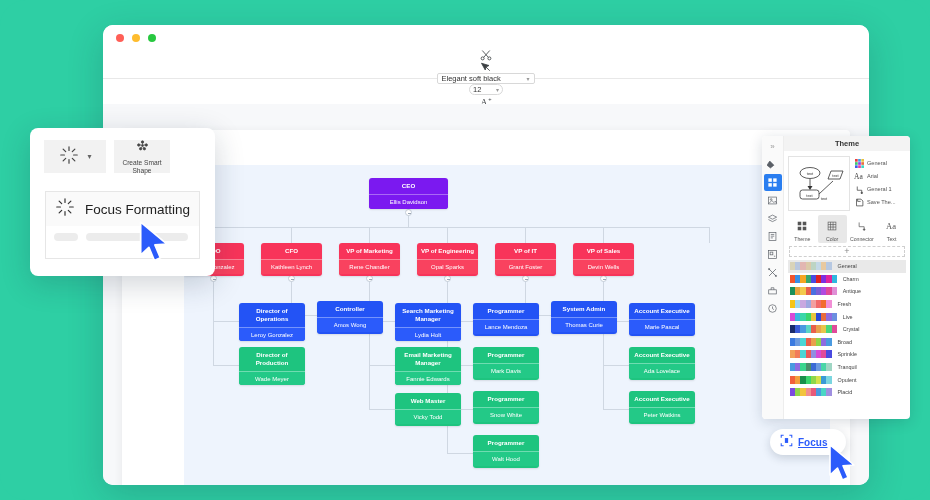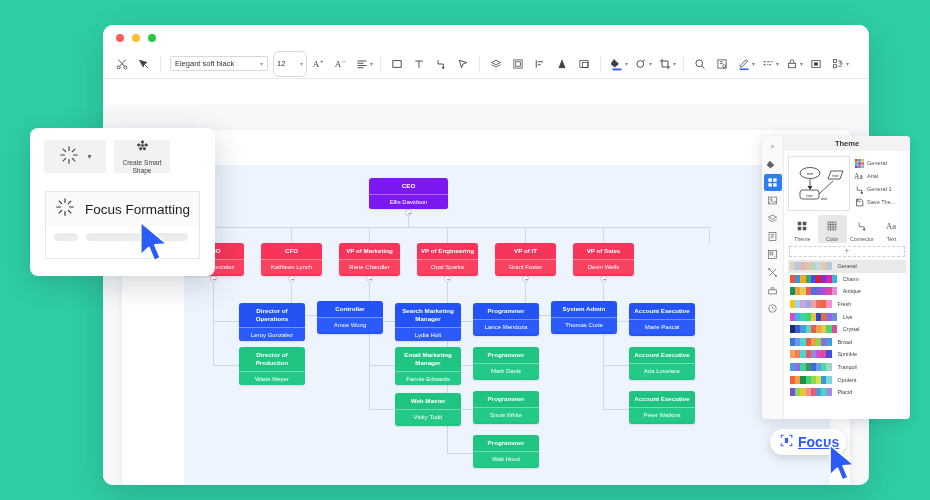--- a/index.html
+++ b/index.html
@@ -32,21 +32,21 @@
             gap:0; border-bottom:1px solid #eeeeee; background:#fff; }
   .menu-item{ font-size:9.5px; color:#3c4043; padding:2px 14px 2px 0; white-space:nowrap; }
   .menu-item:nth-child(1){ width:36px;}
   .menu-item:nth-child(2){ width:44px;}
   .menu-item:nth-child(3){ width:48px;}
   .menu-item:nth-child(4){ width:66px;}
   .menu-item:nth-child(5){ width:42px;}
   .menu-item:nth-child(6){ width:50px;}
 
   #toolbar{ height:30px; display:flex; align-items:center; gap:0;
-            padding:0 8px; background:#fff; border-bottom:1px solid #e8e8e8; }
+            padding:0 8px; background:#fff; border-bottom:1px solid #e8e8e8;flex-direction:column; }
   .tb{ width:22px; height:22px; display:flex; align-items:center; justify-content:center;
        color:#3c4043; font-size:11px; }
   .tb svg{ display:block; }
   .tb-sep{ width:1px; height:14px; background:#e2e2e2; margin:0 5px; }
   .font-box{ width:98px; height:15px; border:1px solid #d8d8d8; border-radius:2px;
              display:flex; align-items:center; padding:0 4px; margin:0 5px 0 4px; background:#fff;}
   .font-box span.lbl{ font-size:7.5px; color:#333; flex:1; overflow:hidden; white-space:nowrap;}
   .size-box{ width:34px; height:26px; border:1px solid #d8d8d8; border-radius:6px;
              display:flex; align-items:center; padding:0 3px; background:#fff;}
   .size-box span.lbl{ font-size:7.5px; color:#333; flex:1; }
@@ -113,21 +113,21 @@
   .pal-row{ display:flex; align-items:center; height:12.6px; padding:0 2px; gap:2px; }
   .pal-row.sel{ background:#e9e9e9; }
   .pal-sw{ display:flex; gap:0px; }
   .pal-sw i{ width:5.2px; height:8px; display:block; }
   .pal-name{ font-size:5.4px; color:#444; margin-left:4px; white-space:nowrap; }
 
   
   #focus-chip{ position:absolute; left:770px; top:429px; width:76px; height:26px;
                background:#fff; border-radius:13px; box-shadow:0 3px 10px rgba(20,40,60,.18);
                display:flex; align-items:center; gap:5px; padding-left:10px; }
-  #focus-chip .ft{ font-size:14px; color:#2b5bfb; font-weight:bold;text-decoration:underline; }
+  #focus-chip .ft{ font-size:10px; color:#2b5bfb; font-weight:bold;text-decoration:underline; }
 
   
   #float-card{ position:absolute; left:30px; top:128px; width:185px; height:148px;
                background:#fff; border-radius:8px; box-shadow:0 8px 30px rgba(20,40,60,.20); }
   #fc-row1{ display:flex; gap:8px; padding:12px 14px 0 14px; }
   #fc-btn1{ width:62px; height:33px; background:#f2f2f2; display:flex; align-items:center;
             justify-content:center; gap:7px; }
   #fc-btn2{ width:56px; height:33px; background:#f2f2f2; display:flex; flex-direction:column;
             align-items:center; justify-content:center; gap:1px; }
   #fc-btn2 .t{ font-size:6.6px; color:#444; line-height:1.15; text-align:center; }

